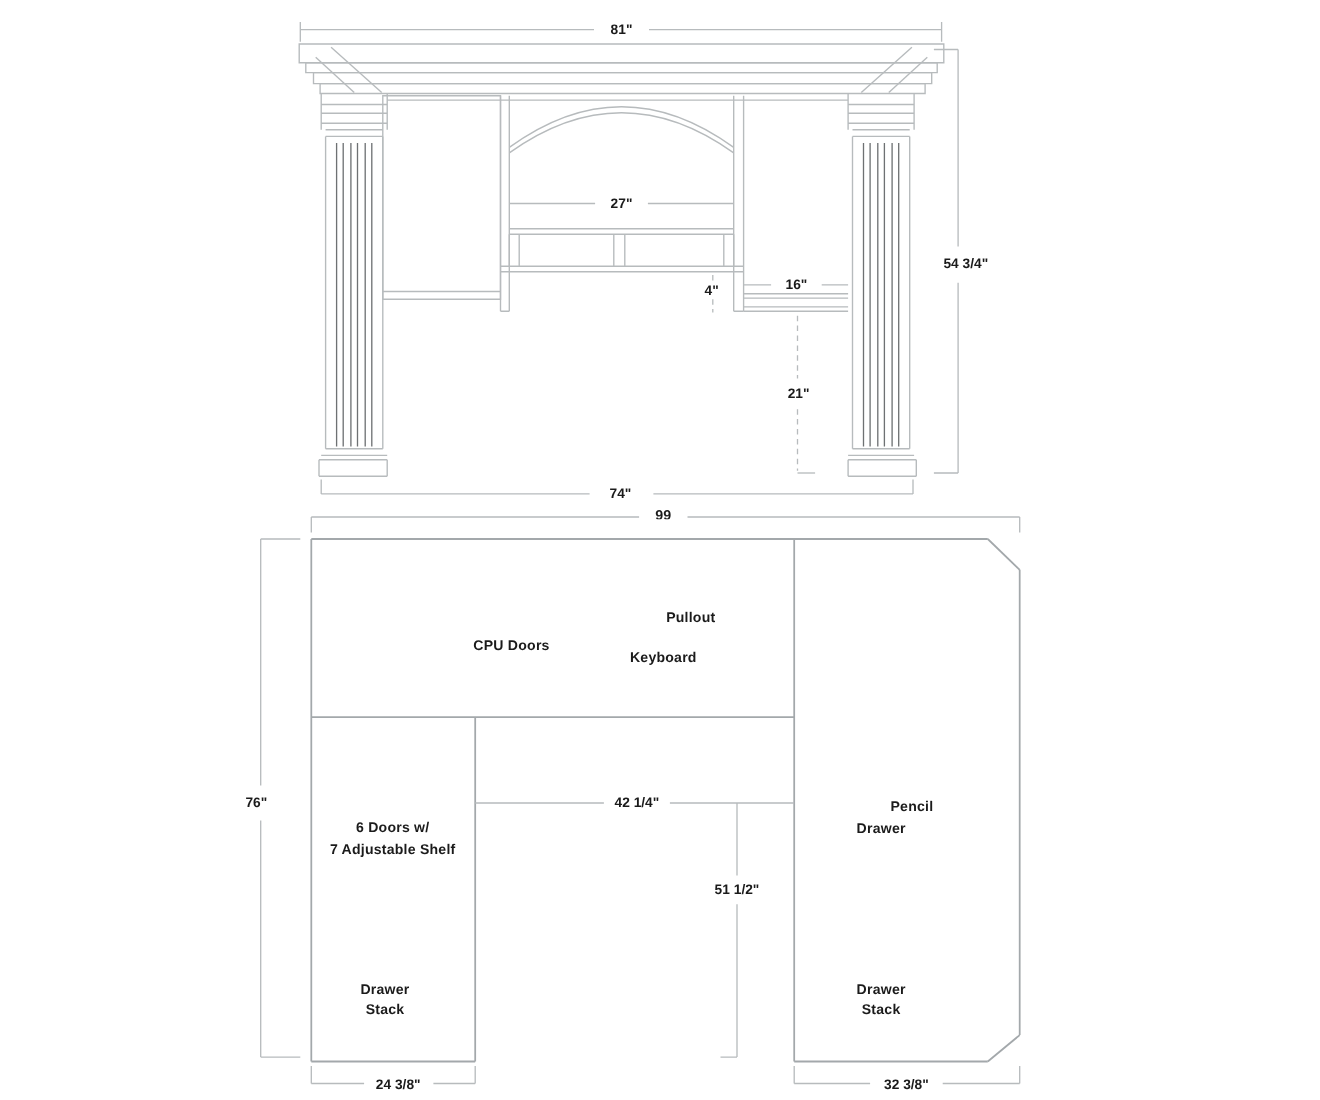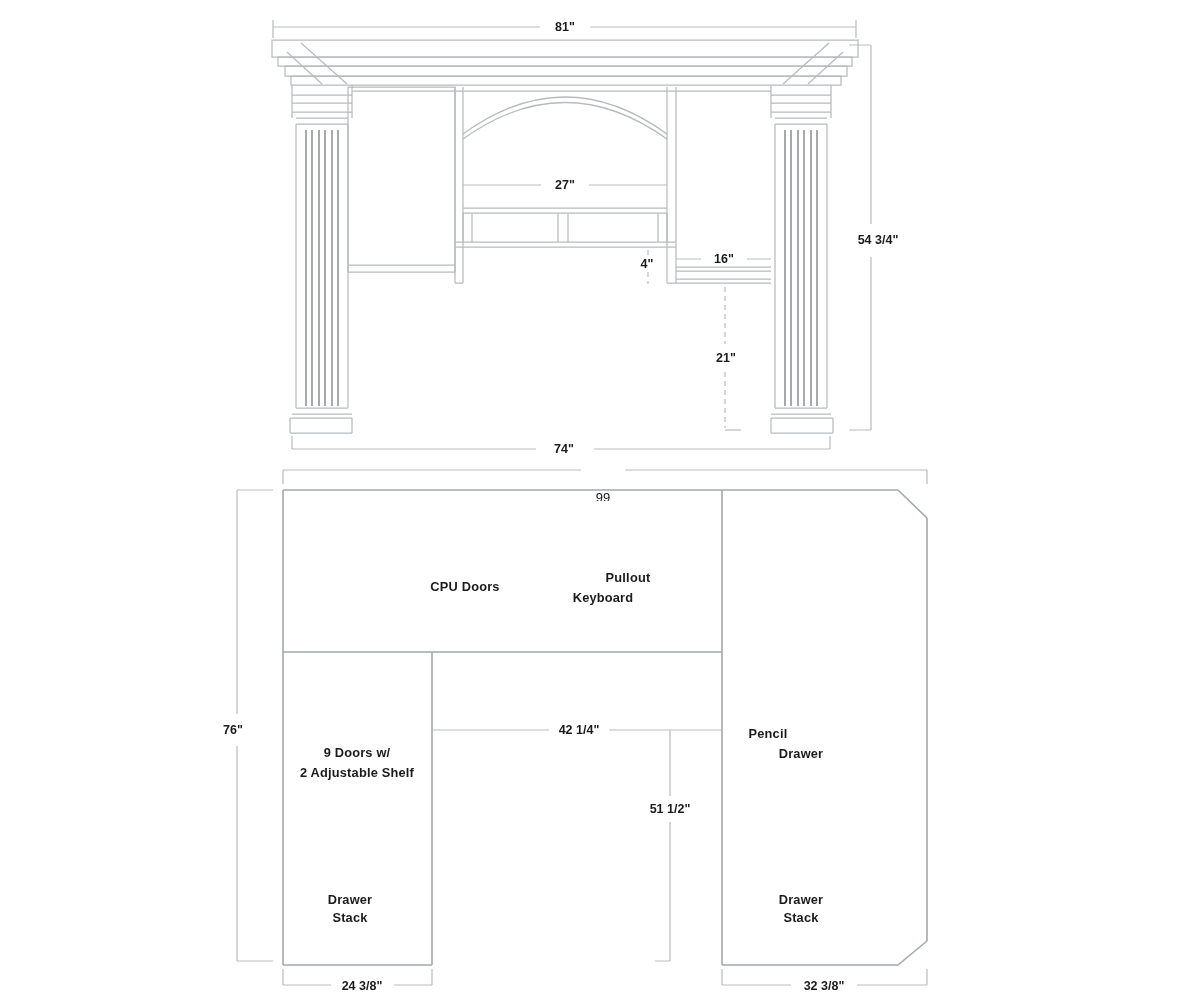--- a/index.html
+++ b/index.html
@@ -18,22 +18,22 @@
   .d{stroke:var(--line);stroke-width:1.2;fill:none;}
   .dd{stroke:var(--line);stroke-width:1.2;fill:none;stroke-dasharray:5 4;}
   .f{stroke:var(--flute);stroke-width:1.2;fill:none;}
   .lbl{position:absolute;transform:translate(-50%,-50%);white-space:nowrap;
        color:var(--ink);font-size:12.8px;font-weight:600;letter-spacing:.2px;
        text-align:center;}
   .dim{position:absolute;transform:translate(-50%,-50%);white-space:nowrap;
        color:var(--ink);font-size:12.5px;font-weight:600;background:var(--bg);
        padding:0 3px;text-align:center;}
   .dim-clip{position:absolute;transform:translate(-50%,0);white-space:nowrap;
-       color:var(--ink);font-size:13px;font-weight:400;background:var(--bg);
-       height:10px;line-height:14px;overflow:hidden;padding:0 4px;margin-top:29px;}
+       color:var(--ink);font-size:13px;font-weight:700;background:var(--bg);
+       height:10px;line-height:14px;overflow:hidden;padding:0 4px;}
 </style>
 </head>
 <body>
 
 <div id="stage">
 
   <svg id="drawing" width="1200" height="1000" viewBox="0 0 1200 1000">
 
     <g>
       <path class="c" d="M272,40 H858 V57 H272 Z"></path>
@@ -146,24 +146,24 @@
   <div class="dim" style="left:564px;top:449px">74"</div>
 
   <div class="dim-clip" style="left:603px;top:462px">99</div>
   <div class="dim" style="left:233px;top:730px">76"</div>
   <div class="dim" style="left:579px;top:730px">42 1/4"</div>
   <div class="dim" style="left:670px;top:809px">51 1/2"</div>
   <div class="dim" style="left:362px;top:986px">24 3/8"</div>
   <div class="dim" style="left:824px;top:986px">32 3/8"</div>
 
   <div class="lbl" style="left:465px;top:586px">CPU Doors</div>
-  <div class="lbl" style="left:628px;top:577px">Pullout</div>
+  <div class="lbl" style="left:628px;top:561px">Pullout</div>
   <div class="lbl" style="left:603px;top:597px">Keyboard</div>
-  <div class="lbl" style="left:357px;top:752px">9 Doors w/</div>
-  <div class="lbl" style="left:357px;top:772px">2 Adjustable Shelf</div>
+  <div class="lbl" style="left:357px;top:752px">6 Doors w/</div>
+  <div class="lbl" style="left:357px;top:772px">7 Adjustable Shelf</div>
   <div class="lbl" style="left:350px;top:899px">Drawer</div>
   <div class="lbl" style="left:350px;top:917px">Stack</div>
-  <div class="lbl" style="left:768px;top:733px">Pencil</div>
+  <div class="lbl" style="left:829px;top:733px">Pencil</div>
   <div class="lbl" style="left:801px;top:753px">Drawer</div>
   <div class="lbl" style="left:801px;top:899px">Drawer</div>
   <div class="lbl" style="left:801px;top:917px">Stack</div>
 
 </div>
 
 </body></html>

